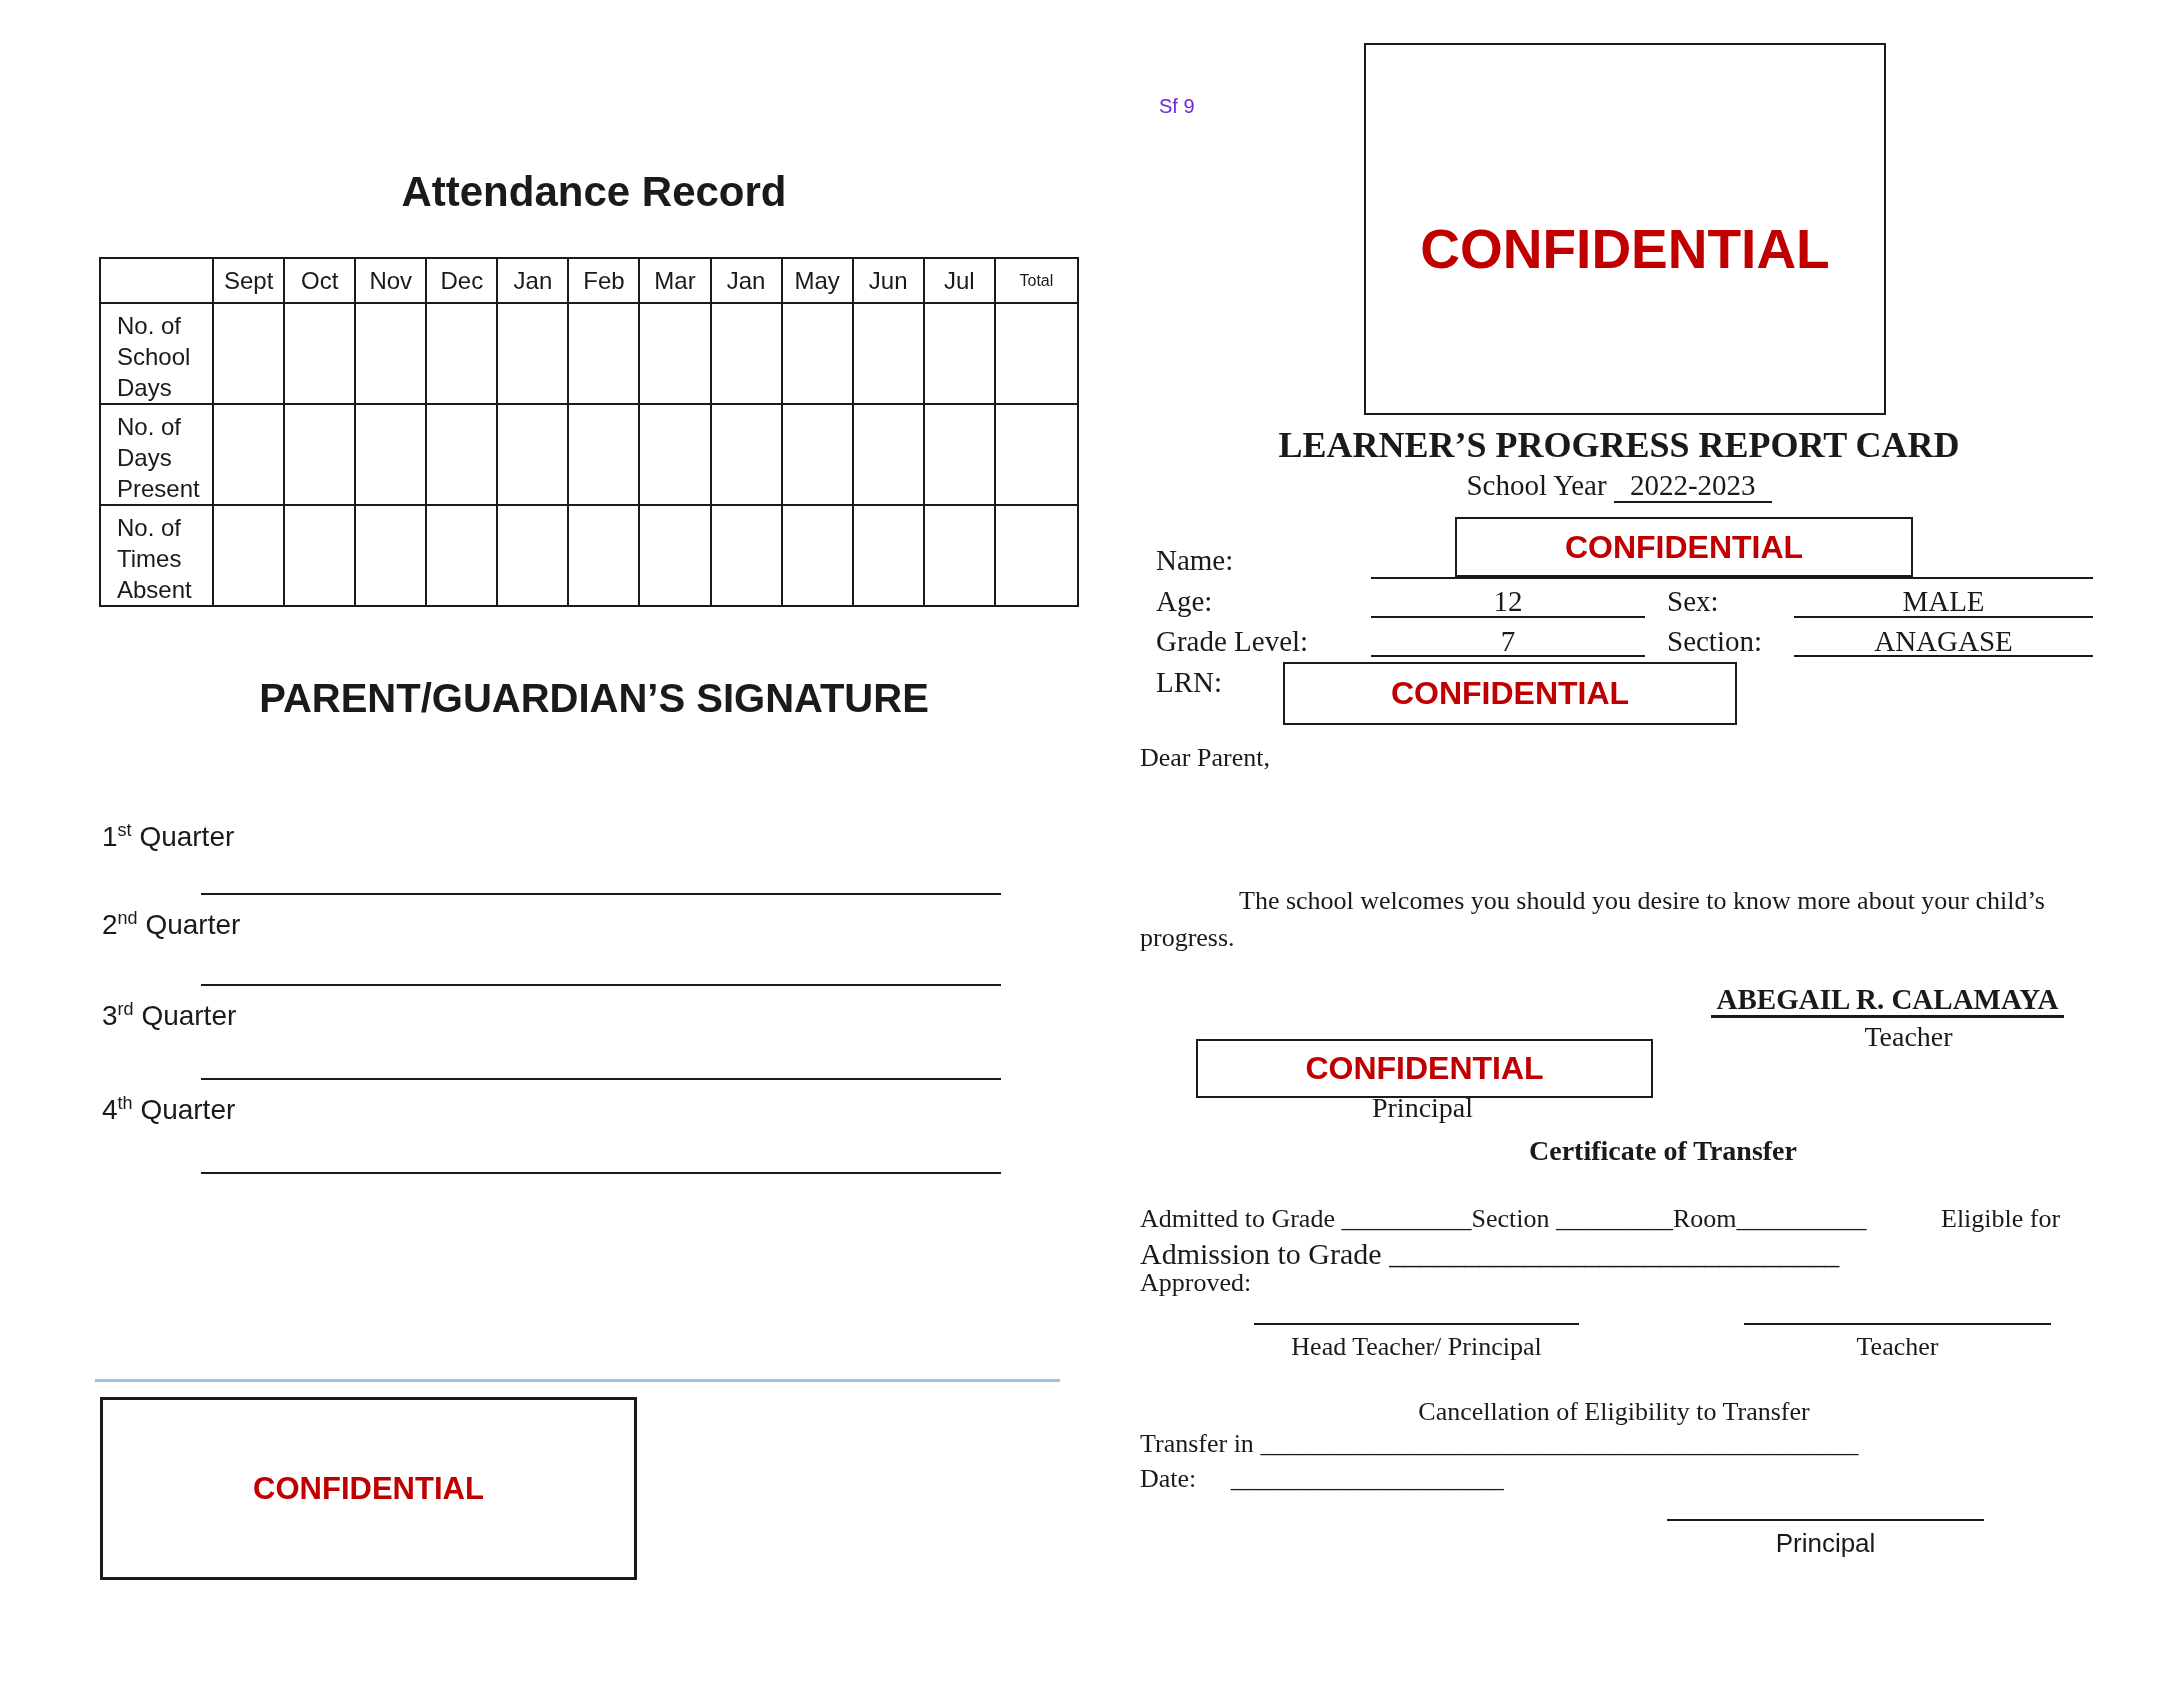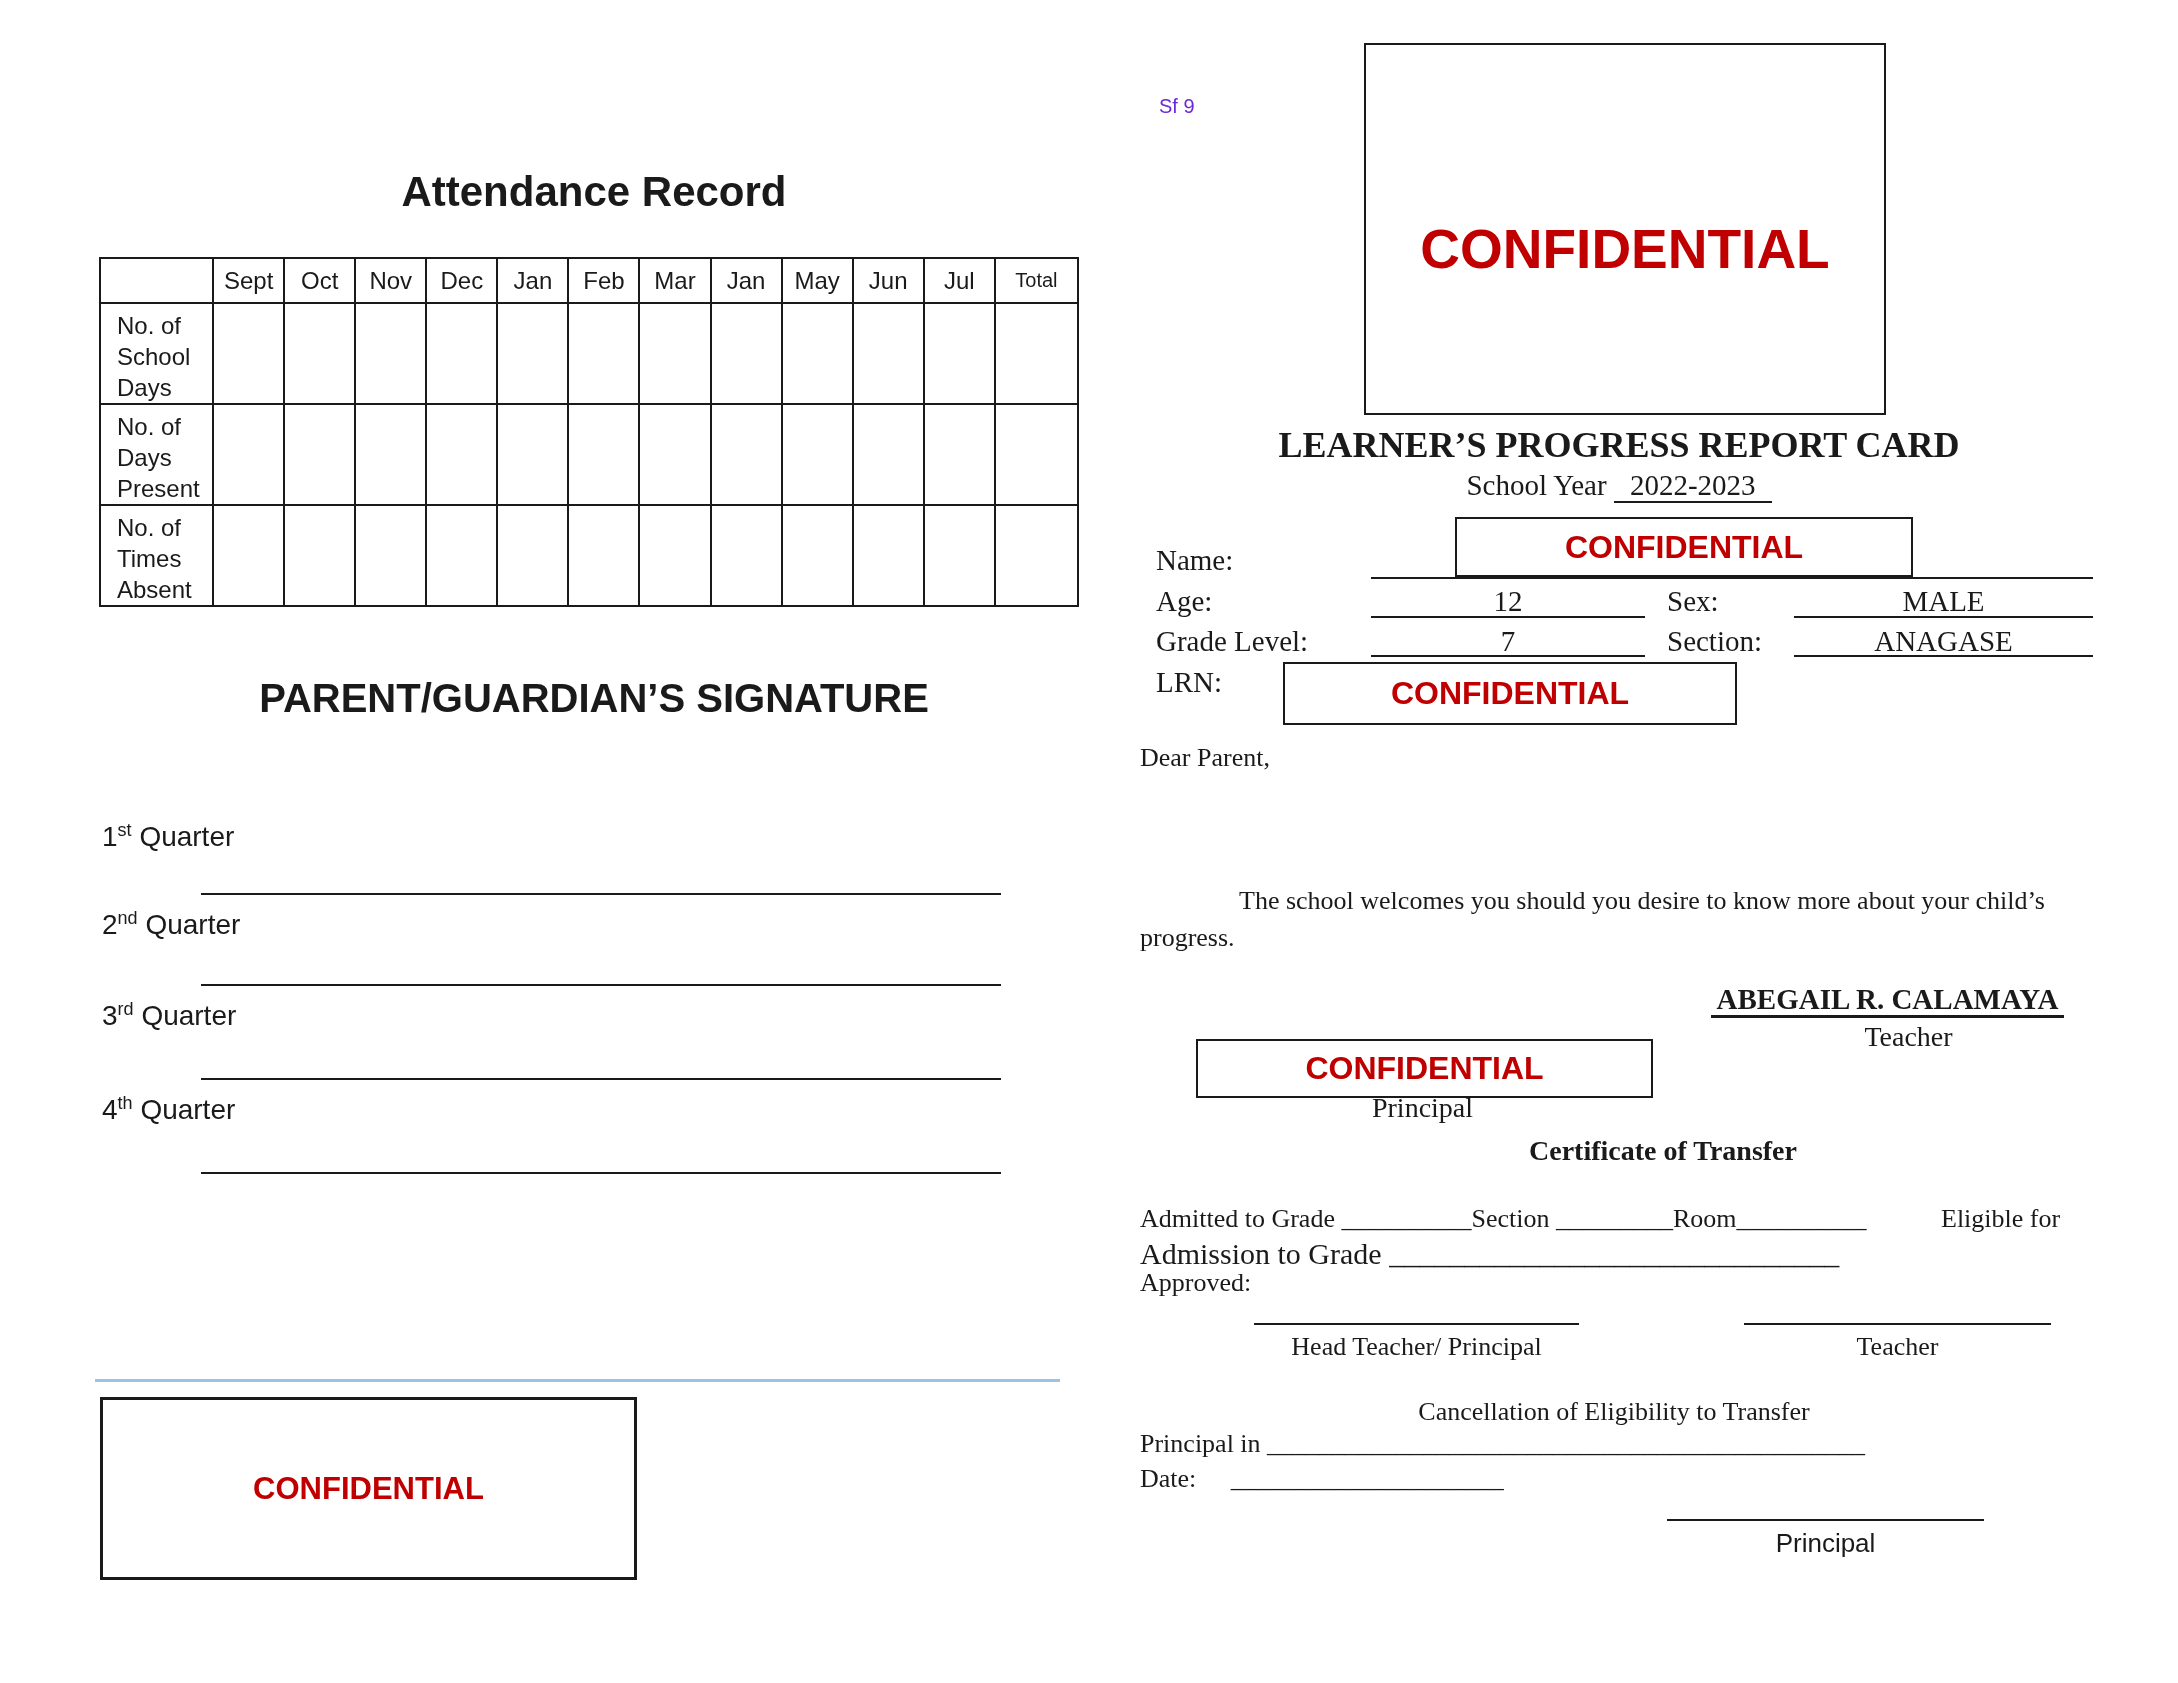--- a/index.html
+++ b/index.html
@@ -9,21 +9,21 @@
   .sans{font-family:"Liberation Sans","DejaVu Sans",sans-serif;}
   .serif{font-family:"Liberation Serif","DejaVu Serif",serif;}
   .center{text-align:center;}
   .red{color:#C00000;font-weight:bold;}
   .line{background:#1a1a1a;height:2px;}
   .conf-box{border:2px solid #1a1a1a;display:flex;align-items:center;justify-content:center;background:#fff;}
   
   table.att{border-collapse:collapse;table-layout:fixed;width:980px;height:329px;}
   table.att th, table.att td{border:2px solid #1a1a1a;padding:0;}
   table.att th{font-weight:400;font-size:24px;vertical-align:middle;}
-  table.att th.total{font-size:20px;}
+  table.att th.total{font-size:16px;}
   table.att td.rowlab{font-size:24px;line-height:31px;text-align:left;vertical-align:top;
                       padding:6px 6px 0 16px;white-space:pre-line;}
   .qlabel{font-size:28px;}
   .qlabel sup{font-size:18px;}
   .body-p{font-size:26px;line-height:37px;text-indent:99px;margin:0;}
   .blank{letter-spacing:0;}
 </style>
 </head>
 <body>
 
@@ -209,21 +209,21 @@
   <div class="abs serif" style="left:1140px;top:1237px;font-size:30px;">Admission to Grade ______________________________</div>
   <div class="abs serif" style="left:1140px;top:1268px;font-size:26px;">Approved:</div>
 
   <div class="abs line" style="left:1254px;top:1323px;width:325px;"></div>
   <div class="abs serif center" style="left:1254px;top:1332px;width:325px;font-size:26px;">Head Teacher/ Principal</div>
   <div class="abs line" style="left:1744px;top:1323px;width:307px;"></div>
   <div class="abs serif center" style="left:1744px;top:1332px;width:307px;font-size:26px;">Teacher</div>
 
   <div class="abs serif center" style="left:1139px;top:1397px;width:950px;font-size:26px;">Cancellation of Eligibility to Transfer</div>
   <div class="abs serif" style="left:1140px;top:1429px;font-size:26px;">
-    <span>Principal in</span>
+    <span>Transfer in</span>
     <span class="blank">______________________________________________</span>
   </div>
   <div class="abs serif" style="left:1140px;top:1464px;font-size:26px;">
     <span>Date:</span>
     <span class="blank" style="margin-left:28px;">_____________________</span>
   </div>
 
   <div class="abs line" style="left:1667px;top:1519px;width:317px;"></div>
   <div class="abs sans center" style="left:1667px;top:1528px;width:317px;font-size:26px;">Principal</div>
 

